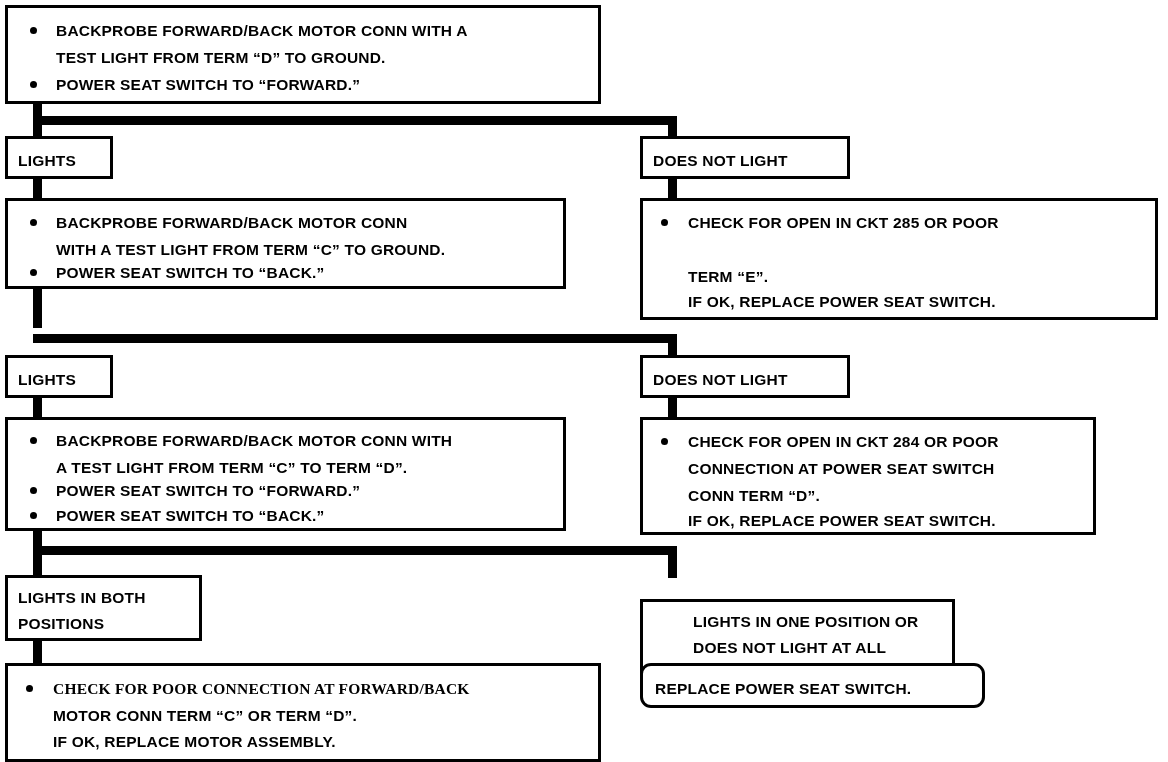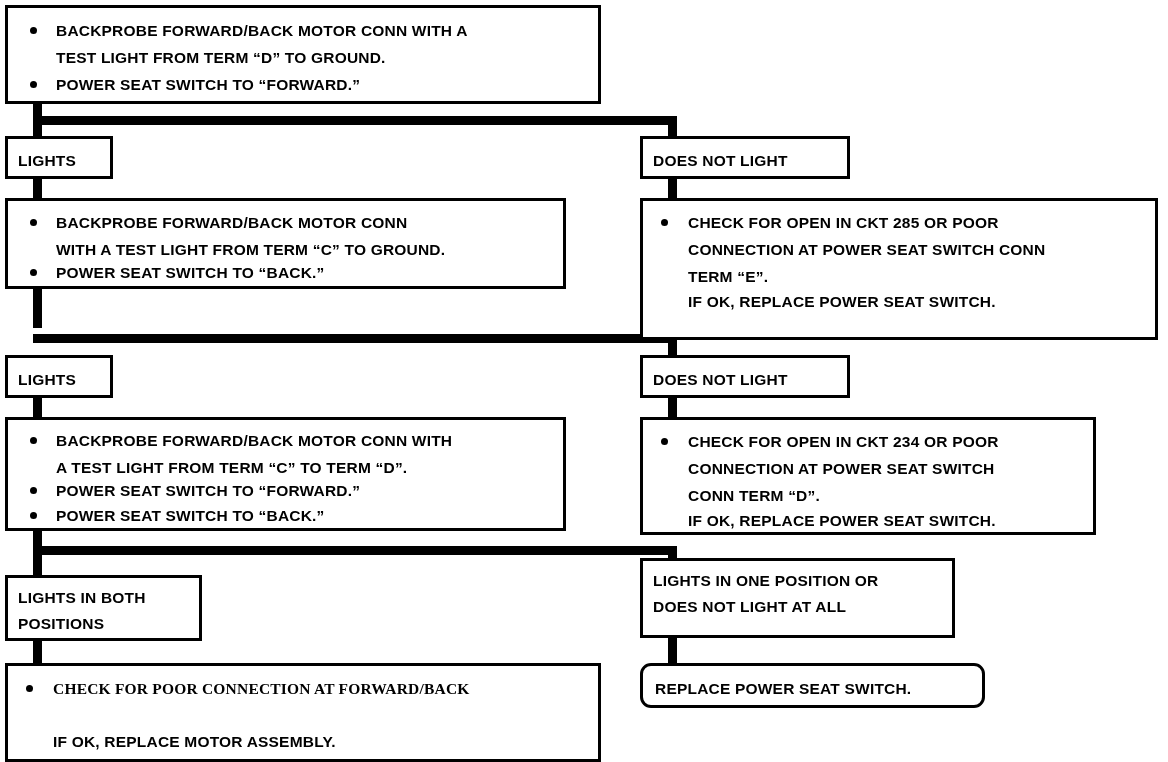--- a/index.html
+++ b/index.html
@@ -102,25 +102,24 @@
   <div class="box" style="left:5px; top:198px; width:561px; height:91px;">
     <div class="inner">
       <span class="bullet" style="left:22px; top:18px;"></span>
       <span class="line" style="left:48px; top:14px;">BACKPROBE FORWARD/BACK MOTOR CONN</span>
       <span class="line" style="left:48px; top:41px;">WITH A TEST LIGHT FROM TERM “C” TO GROUND.</span>
       <span class="bullet" style="left:22px; top:68px;"></span>
       <span class="line" style="left:48px; top:64px;">POWER SEAT SWITCH TO “BACK.”</span>
     </div>
   </div>
 
-  <div class="box" style="left:640px; top:198px; width:518px; height:142px;">
+  <div class="box" style="left:640px; top:198px; width:518px; height:122px;">
     <div class="inner">
       <span class="bullet" style="left:18px; top:18px;"></span>
       <span class="line" style="left:45px; top:14px;">CHECK FOR OPEN IN CKT 285 OR POOR</span>
-      <span class="line" style="left:45px; top:41px;">CONNECTION AT POWER SEAT SWITCH CONN</span>
       <span class="line" style="left:45px; top:68px;">TERM “E”.</span>
       <span class="line" style="left:45px; top:93px;">IF OK, REPLACE POWER SEAT SWITCH.</span>
     </div>
   </div>
 
   <div class="box" style="left:5px; top:355px; width:108px; height:43px;">
     <div class="inner">
       <span class="line" style="left:10px; top:14px;">LIGHTS</span>
     </div>
   </div>
@@ -139,45 +138,46 @@
       <span class="bullet" style="left:22px; top:67px;"></span>
       <span class="line" style="left:48px; top:63px;">POWER SEAT SWITCH TO “FORWARD.”</span>
       <span class="bullet" style="left:22px; top:92px;"></span>
       <span class="line" style="left:48px; top:88px;">POWER SEAT SWITCH TO “BACK.”</span>
     </div>
   </div>
 
   <div class="box" style="left:640px; top:417px; width:456px; height:118px;">
     <div class="inner">
       <span class="bullet" style="left:18px; top:18px;"></span>
-      <span class="line" style="left:45px; top:14px;">CHECK FOR OPEN IN CKT 234 OR POOR</span>
+      <span class="line" style="left:45px; top:14px;">CHECK FOR OPEN IN CKT 284 OR POOR</span>
       <span class="line" style="left:45px; top:41px;">CONNECTION AT POWER SEAT SWITCH</span>
       <span class="line" style="left:45px; top:68px;">CONN TERM “D”.</span>
       <span class="line" style="left:45px; top:93px;">IF OK, REPLACE POWER SEAT SWITCH.</span>
     </div>
   </div>
 
   <div class="box" style="left:5px; top:575px; width:197px; height:66px;">
     <div class="inner">
       <span class="line" style="left:10px; top:12px;">LIGHTS IN BOTH</span>
       <span class="line" style="left:10px; top:38px;">POSITIONS</span>
     </div>
   </div>
 
-  <div class="box" style="left:640px; top:558px; width:315px; height:80px;">
+  <div class="box" style="left:640px; top:599px; width:315px; height:80px;padding-left:40px;">
     <div class="inner">
       <span class="line" style="left:10px; top:12px;">LIGHTS IN ONE POSITION OR</span>
       <span class="line" style="left:10px; top:38px;">DOES NOT LIGHT AT ALL</span>
     </div>
   </div>
 
   <div class="box" style="left:5px; top:663px; width:596px; height:99px;">
     <div class="inner">
       <span class="bullet" style="left:18px; top:19px;"></span>
       <span class="line" style="left:45px; top:15px;font-family:Liberation Serif, serif;">CHECK FOR POOR CONNECTION AT FORWARD/BACK</span>
+      <span class="line" style="left:45px; top:42px;">MOTOR CONN TERM “C” OR TERM “D”.</span>
       <span class="line" style="left:45px; top:68px;">IF OK, REPLACE MOTOR ASSEMBLY.</span>
     </div>
   </div>
 
   <div class="box" style="left:640px; top:663px; width:345px; height:45px;border-radius:11px;">
     <div class="inner">
       <span class="line" style="left:12px; top:15px;">REPLACE POWER SEAT SWITCH.</span>
     </div>
   </div>
 

